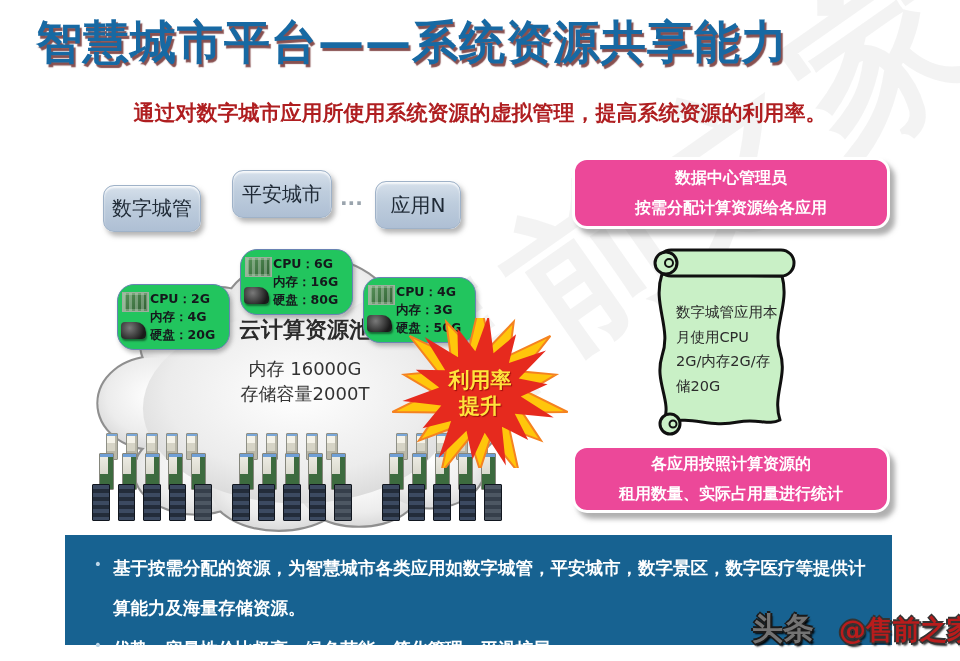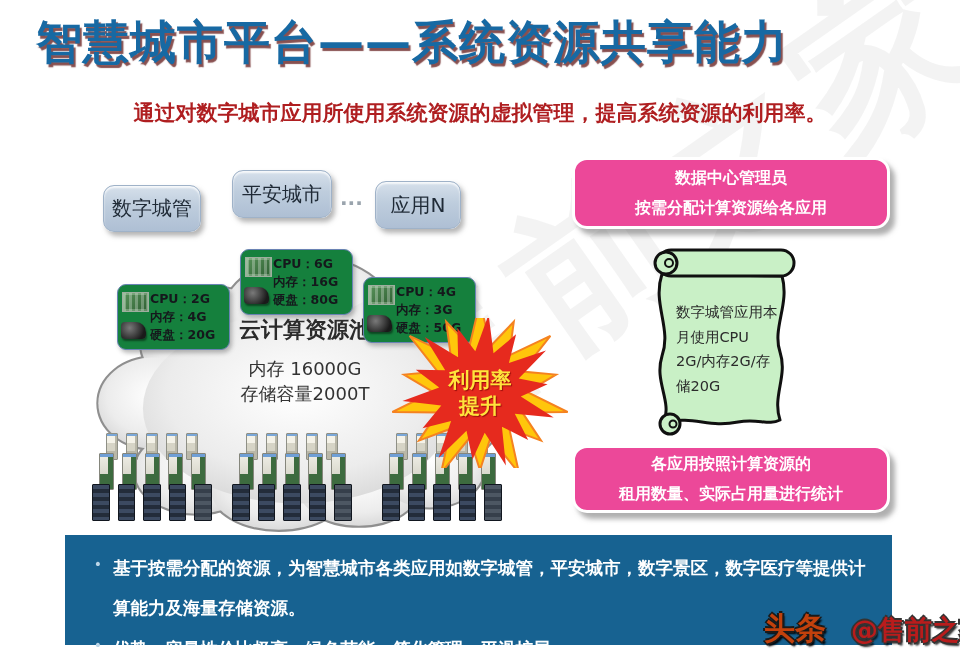--- a/index.html
+++ b/index.html
@@ -30,21 +30,21 @@
     color:#9aa4ad; z-index:2; }
 
   
   .cloud-wrap { position:absolute; left:92px; top:238px; width:416px; height:302px; z-index:1; }
   .cloud-text { position:absolute; left:210px; top:315px; width:190px; text-align:center; z-index:2; }
   .cloud-title { font-size:22px; font-weight:bold; color:#2b2b2b; margin-bottom:12px; }
   .cloud-line { font-size:18px; color:#333; line-height:1.38; }
 
   
   .spec-box { position:absolute; width:113px; height:66px;
-    background:#15803d; border:1px solid #6a83b4; border-radius:9px;
+    background:#22c55e; border:1px solid #6a83b4; border-radius:17px;
     box-shadow:2px 3px 4px rgba(100,100,100,0.45);
     z-index:3; padding:5px 4px 4px 32px; }
   .spec-box div { font-size:12.5px; font-weight:bold; color:#15181c; line-height:1.45; white-space:nowrap; }
   .gpu-icon { position:absolute; left:4px; top:7px; width:27px; height:20px;
     background:linear-gradient(135deg,#58935a 0%,#2f5f33 70%,#244c28 100%);
     background-image:repeating-linear-gradient(90deg,rgba(255,255,255,0.28) 0 3px,transparent 3px 6px),
       linear-gradient(135deg,#58935a,#2f5f33);
     border:1px solid #9fae9f; box-shadow:inset 0 0 0 2px rgba(200,220,200,0.35); }
   .chip-icon { position:absolute; left:3px; top:37px; width:25px; height:17px;
     background:radial-gradient(circle at 35% 35%,#7a7a7a,#1a1a1a 75%);
@@ -92,22 +92,22 @@
 
   
   .bottom-bar { position:absolute; left:65px; top:535px; width:827px; height:110px;
     background:#176291; z-index:1; padding:13px 18px 0 18px; }
   .bullet-row { display:flex; align-items:flex-start; }
   .bullet-dot { color:#bcd6e8; font-size:14px; line-height:2.3; width:30px; text-align:center; flex:none; }
   .bullet-text { font-size:17.5px; font-weight:bold; color:#ffffff; line-height:2.3; }
 
   
   .footer { position:absolute; left:752px; top:608px; z-index:4; white-space:nowrap; }
-  .footer .brand { font-size:31px; font-weight:bold; color:#c2410c;
-    text-shadow:2px 0 #1a1a1a,-2px 0 #1a1a1a,0 2px #1a1a1a,0 -2px #1a1a1a,2px 3px 2px #000;margin-left:12px; }
+  .footer .brand { font-size:31px; font-weight:bold; color:#737373;
+    text-shadow:2px 0 #1a1a1a,-2px 0 #1a1a1a,0 2px #1a1a1a,0 -2px #1a1a1a,2px 3px 2px #000; }
   .footer .handle { font-size:27px; font-weight:bold; color:#b91c1c; margin-left:20px;
     text-shadow:2px 0 #333,-2px 0 #333,0 2px #333,0 -2px #333,2px 3px 2px rgba(0,0,0,0.85); }
 </style>
 </head>
 <body>
 
 <div id="slide">
 
   <div class="watermark">售前之家</div>
 

